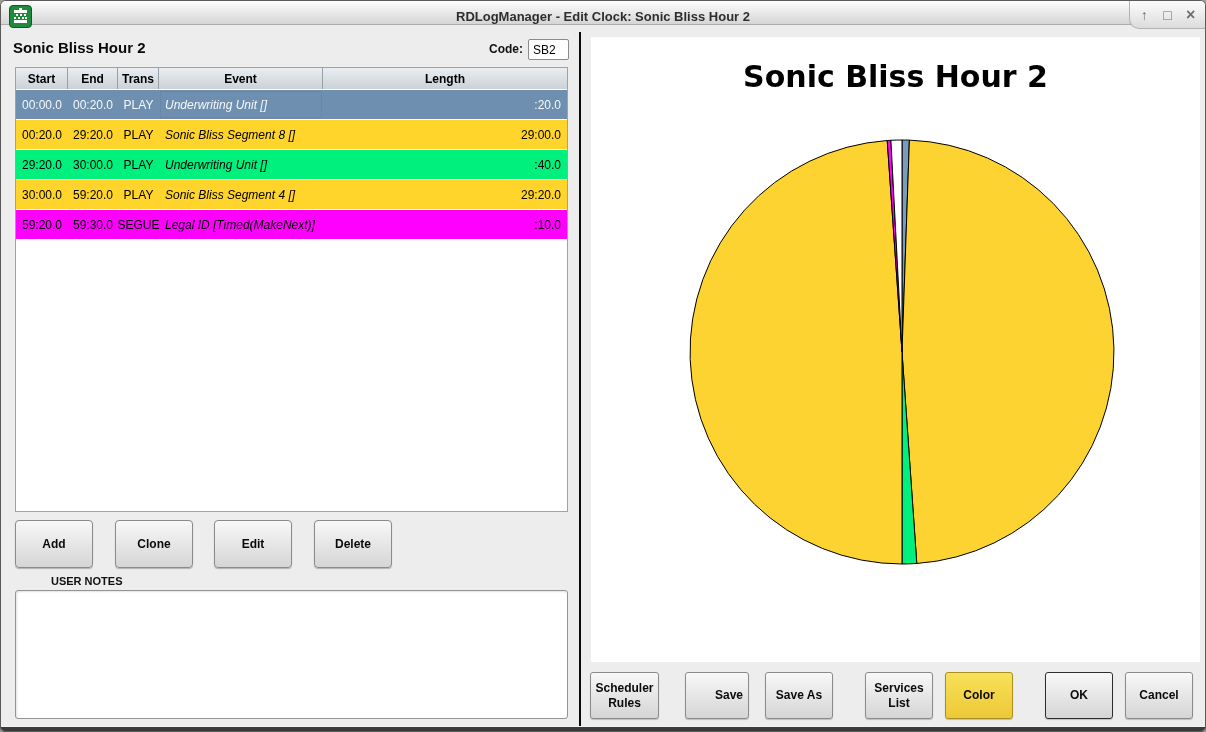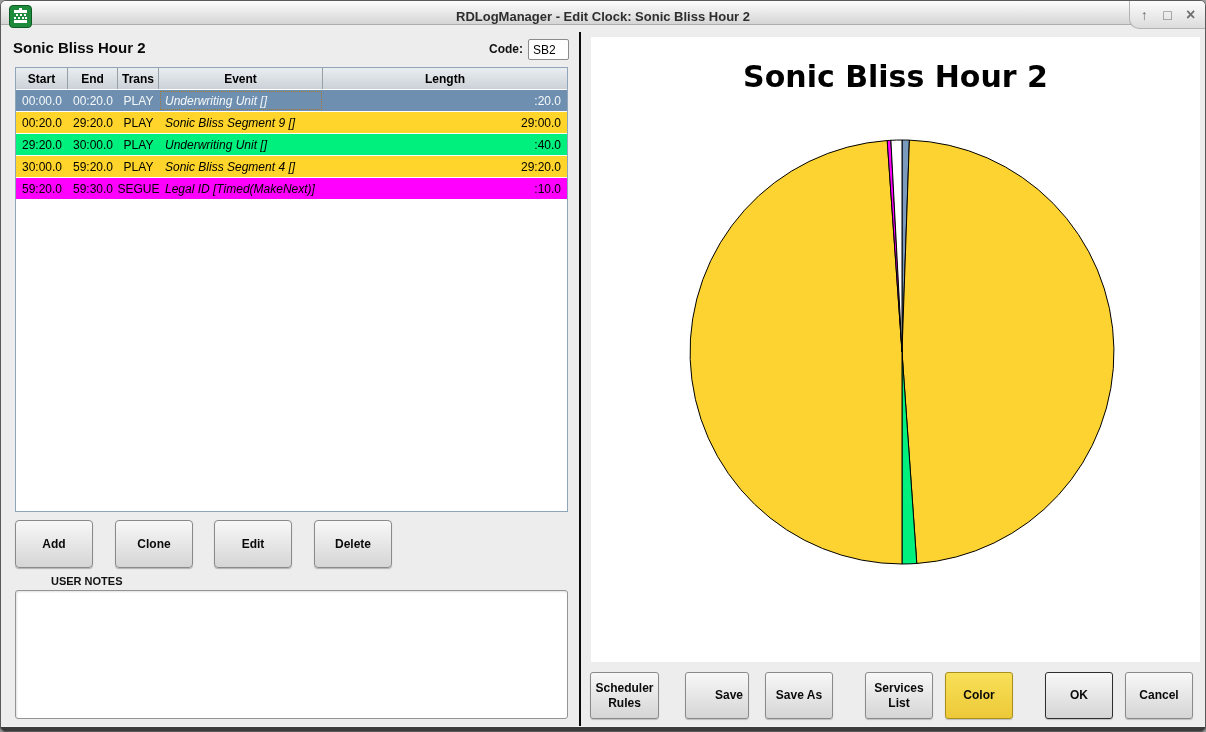--- a/index.html
+++ b/index.html
@@ -55,21 +55,21 @@
     border-bottom:1px solid #FFFFFF; }
   .th {
     font-size:12px; font-weight:bold; color:#000;
     display:flex; align-items:center; justify-content:center;
     border-right:1px solid #96A0A8;
     background:linear-gradient(#EAEEF1, #CBD1D7);
   }
   .th:last-child { border-right:none; }
   .col-start { width:52px; } .col-end { width:50px; } .col-trans { width:41px; }
   .col-event { width:164px; } .col-length { flex:1; }
-  .trow { display:flex; height:21px; margin-bottom:1px; font-size:12px; align-items:stretch; }
+  .trow { display:flex; height:29px; margin-bottom:1px; font-size:12px; align-items:stretch; }
   .td { display:flex; align-items:center; justify-content:center; overflow:hidden; white-space:nowrap; }
   .td.ev { justify-content:flex-start; padding-left:6px;font-style:italic; }
   .td.len { justify-content:flex-end; padding-right:6px; }
   .td.focused { outline:1px dotted #A5762E; outline-offset:-2px; }
   
   .btn {
     position:absolute; height:48px; width:78px;
     background:linear-gradient(#F8F8F8, #D5D5D5);
     border:1px solid #8A8A8A; border-radius:4px;
     font-family:"Liberation Sans", sans-serif;
@@ -161,21 +161,21 @@
           <div class="td col-start">00:00.0</div>
           <div class="td col-end">00:20.0</div>
           <div class="td col-trans">PLAY</div>
           <div class="td col-event ev focused">Underwriting Unit []</div>
           <div class="td col-length len">:20.0</div>
         </div>
         <div class="trow" style="background: rgb(255, 212, 43); color: rgb(0, 0, 0);">
           <div class="td col-start">00:20.0</div>
           <div class="td col-end">29:20.0</div>
           <div class="td col-trans">PLAY</div>
-          <div class="td col-event ev">Sonic Bliss Segment 9 []</div>
+          <div class="td col-event ev">Sonic Bliss Segment 8 []</div>
           <div class="td col-length len">29:00.0</div>
         </div>
         <div class="trow" style="background: rgb(0, 240, 126); color: rgb(0, 0, 0);">
           <div class="td col-start">29:20.0</div>
           <div class="td col-end">30:00.0</div>
           <div class="td col-trans">PLAY</div>
           <div class="td col-event ev">Underwriting Unit []</div>
           <div class="td col-length len">:40.0</div>
         </div>
         <div class="trow" style="background: rgb(255, 212, 43); color: rgb(0, 0, 0);">

